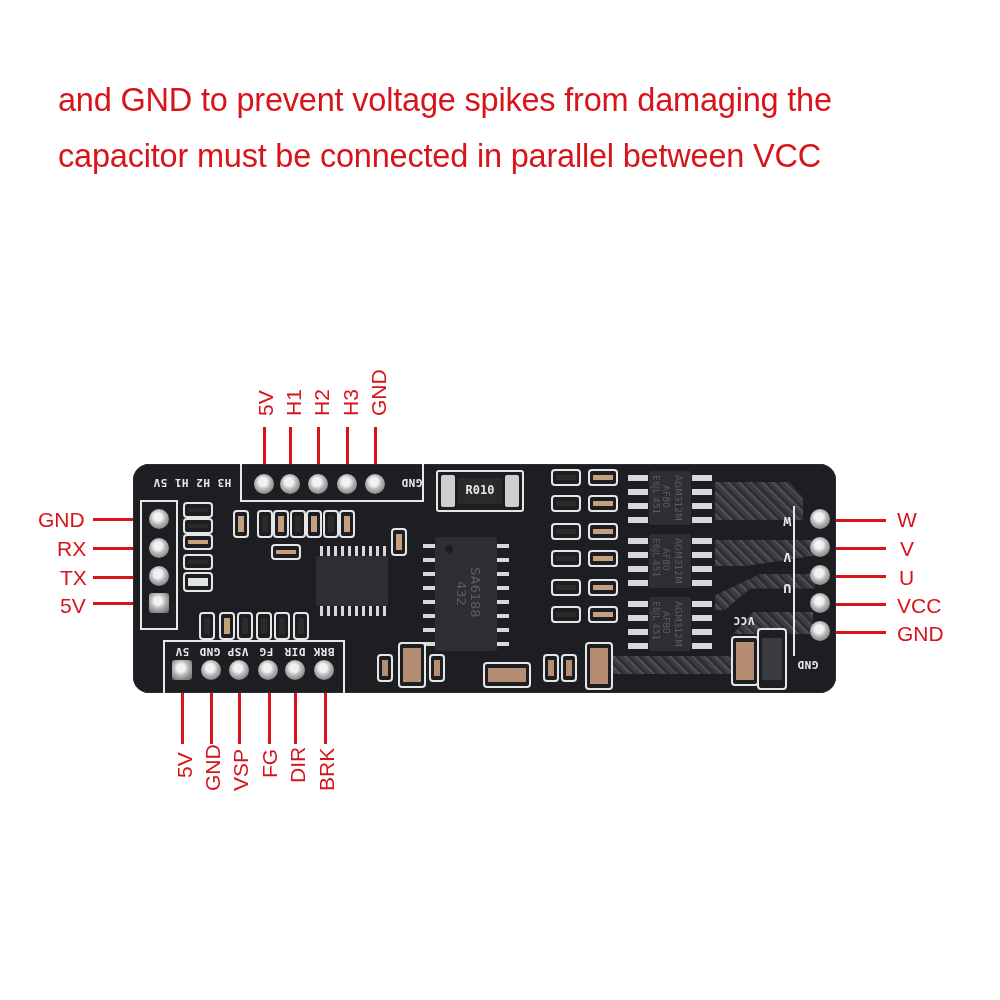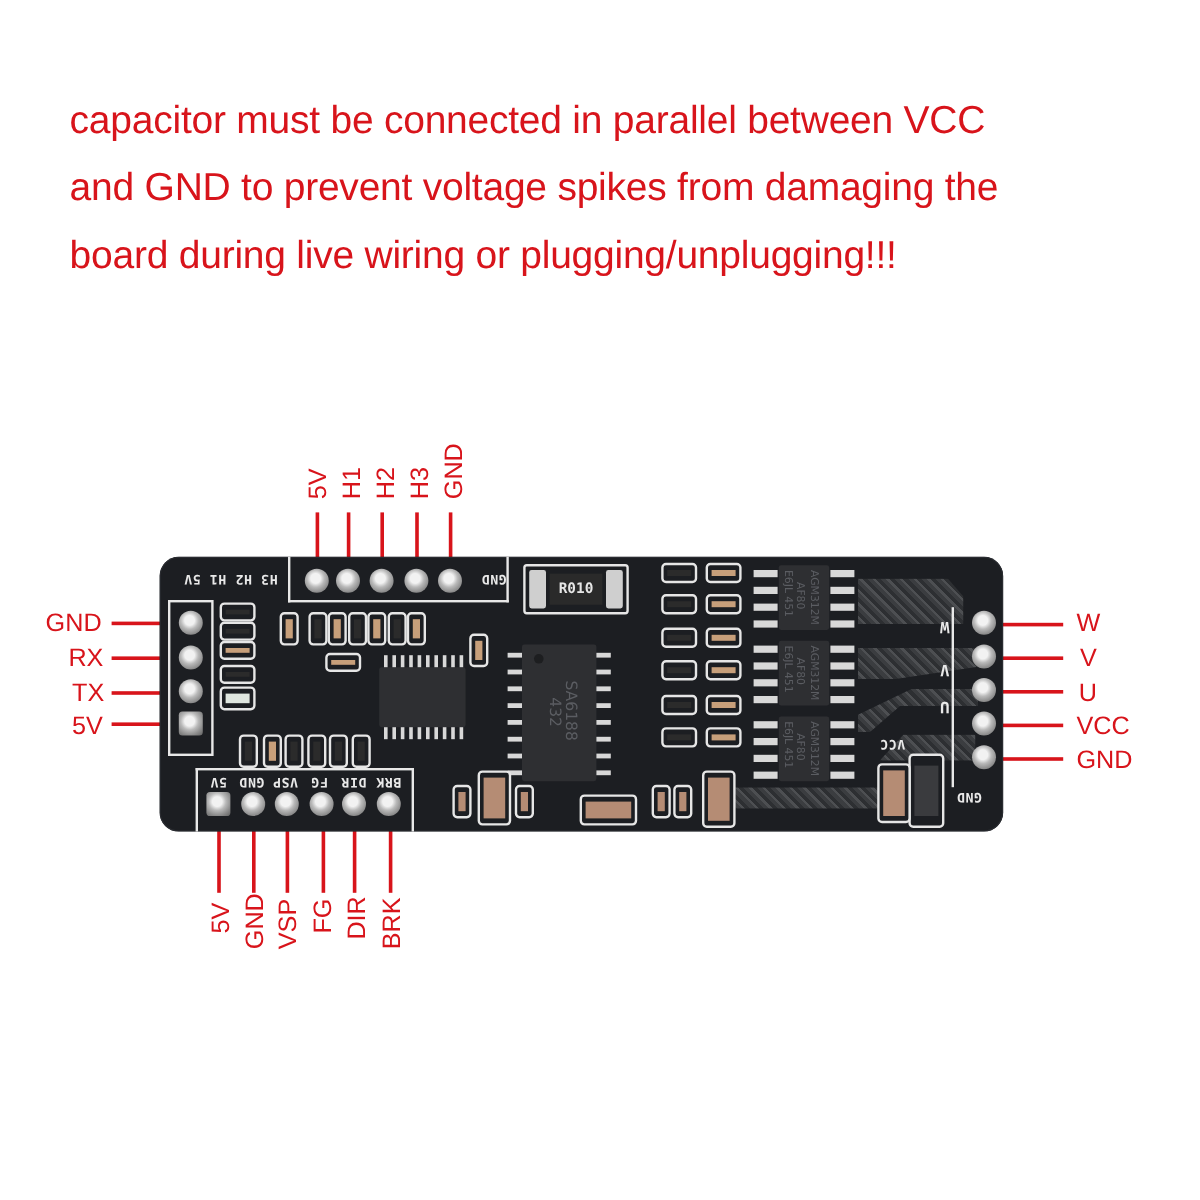--- a/index.html
+++ b/index.html
@@ -20,23 +20,22 @@
   .copper { position: absolute; background: repeating-linear-gradient(45deg,#3b3d40 0 3px,#4d4f52 3px 5px,#2d2f32 5px 8px); }
   .leader { position: absolute; background: #d8141b; }
   .label { position: absolute; color: #d8141b; font-size: 21px; white-space: nowrap; }
   .vlabel { position: absolute; color: #d8141b; font-size: 21px; white-space: nowrap; transform: rotate(-90deg); transform-origin: left top; }
   .chiptext { position: absolute; color: #5b5d62; font-family: "DejaVu Sans", sans-serif; font-size: 9px; transform: rotate(90deg); transform-origin: left top; white-space: nowrap; }
 </style>
 </head>
 <body>
 
 <div class="note">
+  <div>and GND to prevent voltage spikes from damaging the</div>
   <div>capacitor must be connected in parallel between VCC</div>
-  <div>and GND to prevent voltage spikes from damaging the</div>
-  <div>board during live wiring or plugging/unplugging!!!</div>
 </div>
 
 <div>
   <div class="vlabel" style="left:254px;top:416px;">5V</div>
   <div class="vlabel" style="left:282px;top:416px;">H1</div>
   <div class="vlabel" style="left:310px;top:416px;">H2</div>
   <div class="vlabel" style="left:339px;top:416px;">H3</div>
   <div class="vlabel" style="left:367px;top:416px;">GND</div>
   <div class="leader" style="left:263px;top:427px;width:3px;height:60px;"></div>
   <div class="leader" style="left:289px;top:427px;width:3px;height:60px;"></div>

